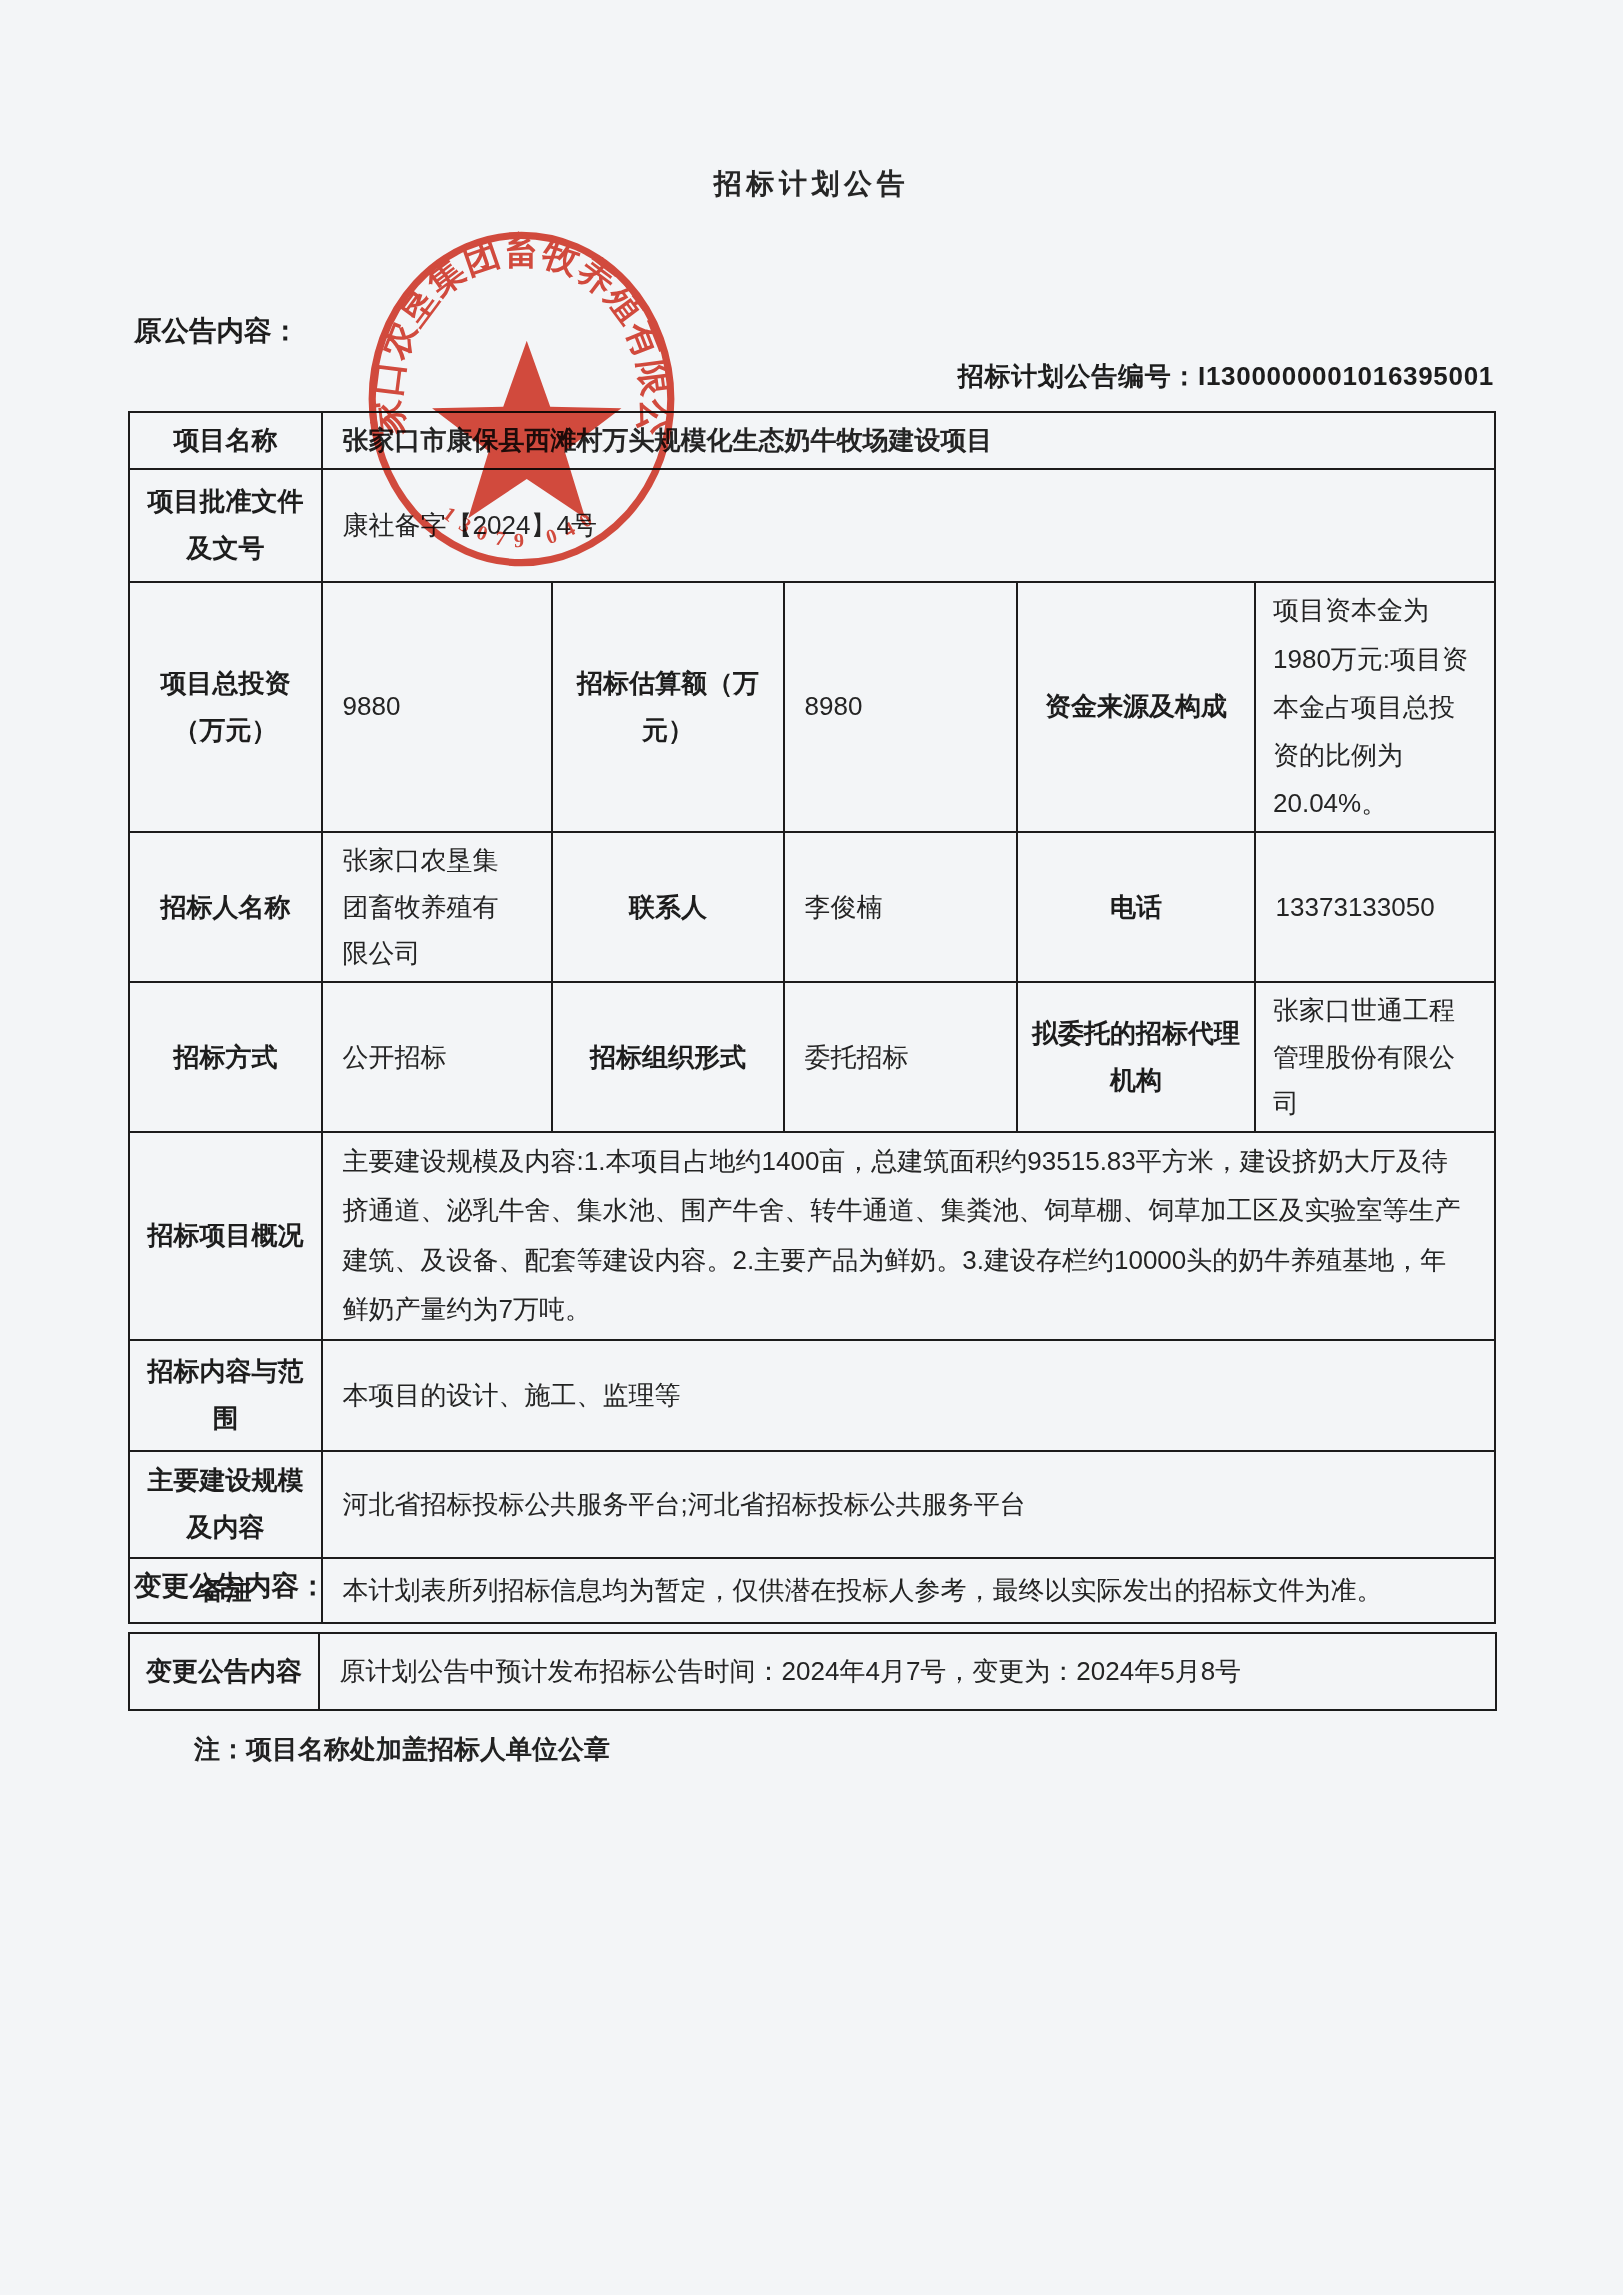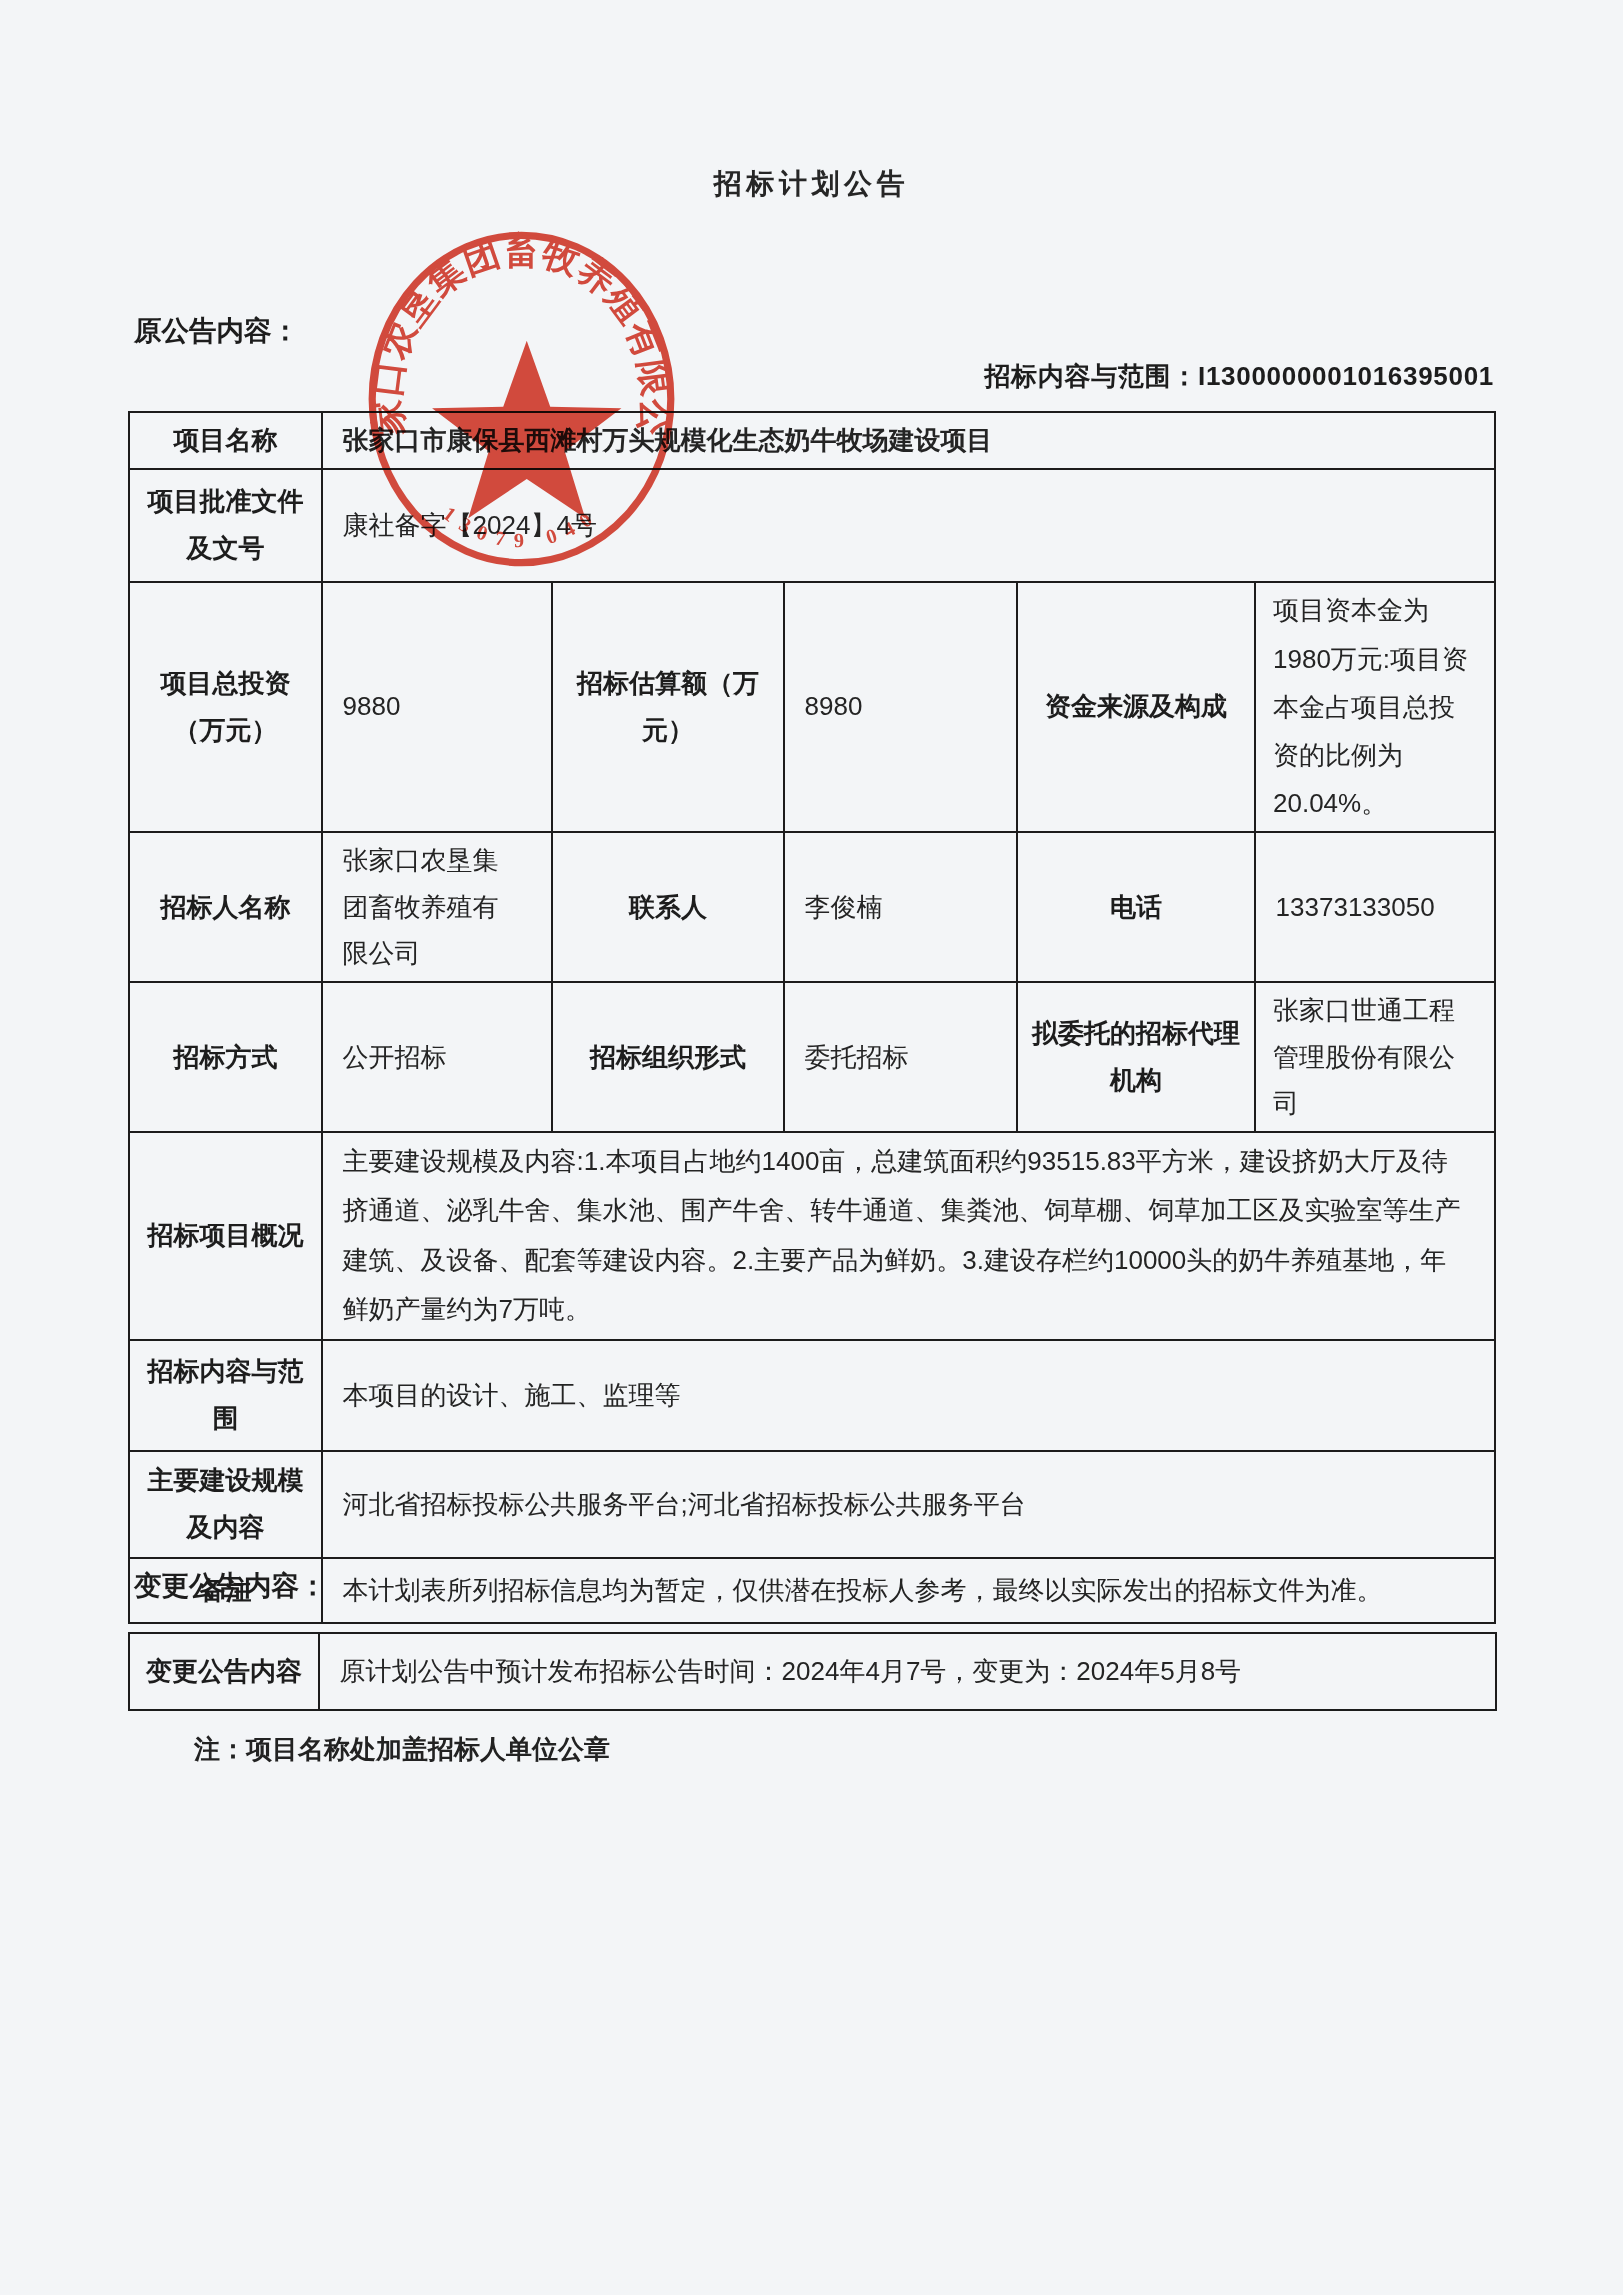--- a/index.html
+++ b/index.html
@@ -56,21 +56,21 @@
 </style>
 </head>
 <body>
 
 <div class="page">
 
   <div class="title">招标计划公告</div>
 
   <div class="sec-heading sec1">原公告内容：</div>
 
-  <div class="plan-no">招标内容与范围：I1300000001016395001</div>
+  <div class="plan-no">招标计划公告编号：I1300000001016395001</div>
 
   <table class="t1">
     <colgroup>
       <col style="width:193px">
         <col style="width:230px">
         <col style="width:232px">
       <col style="width:233px">
         <col style="width:238px">
         <col style="width:240px">
     </colgroup>

